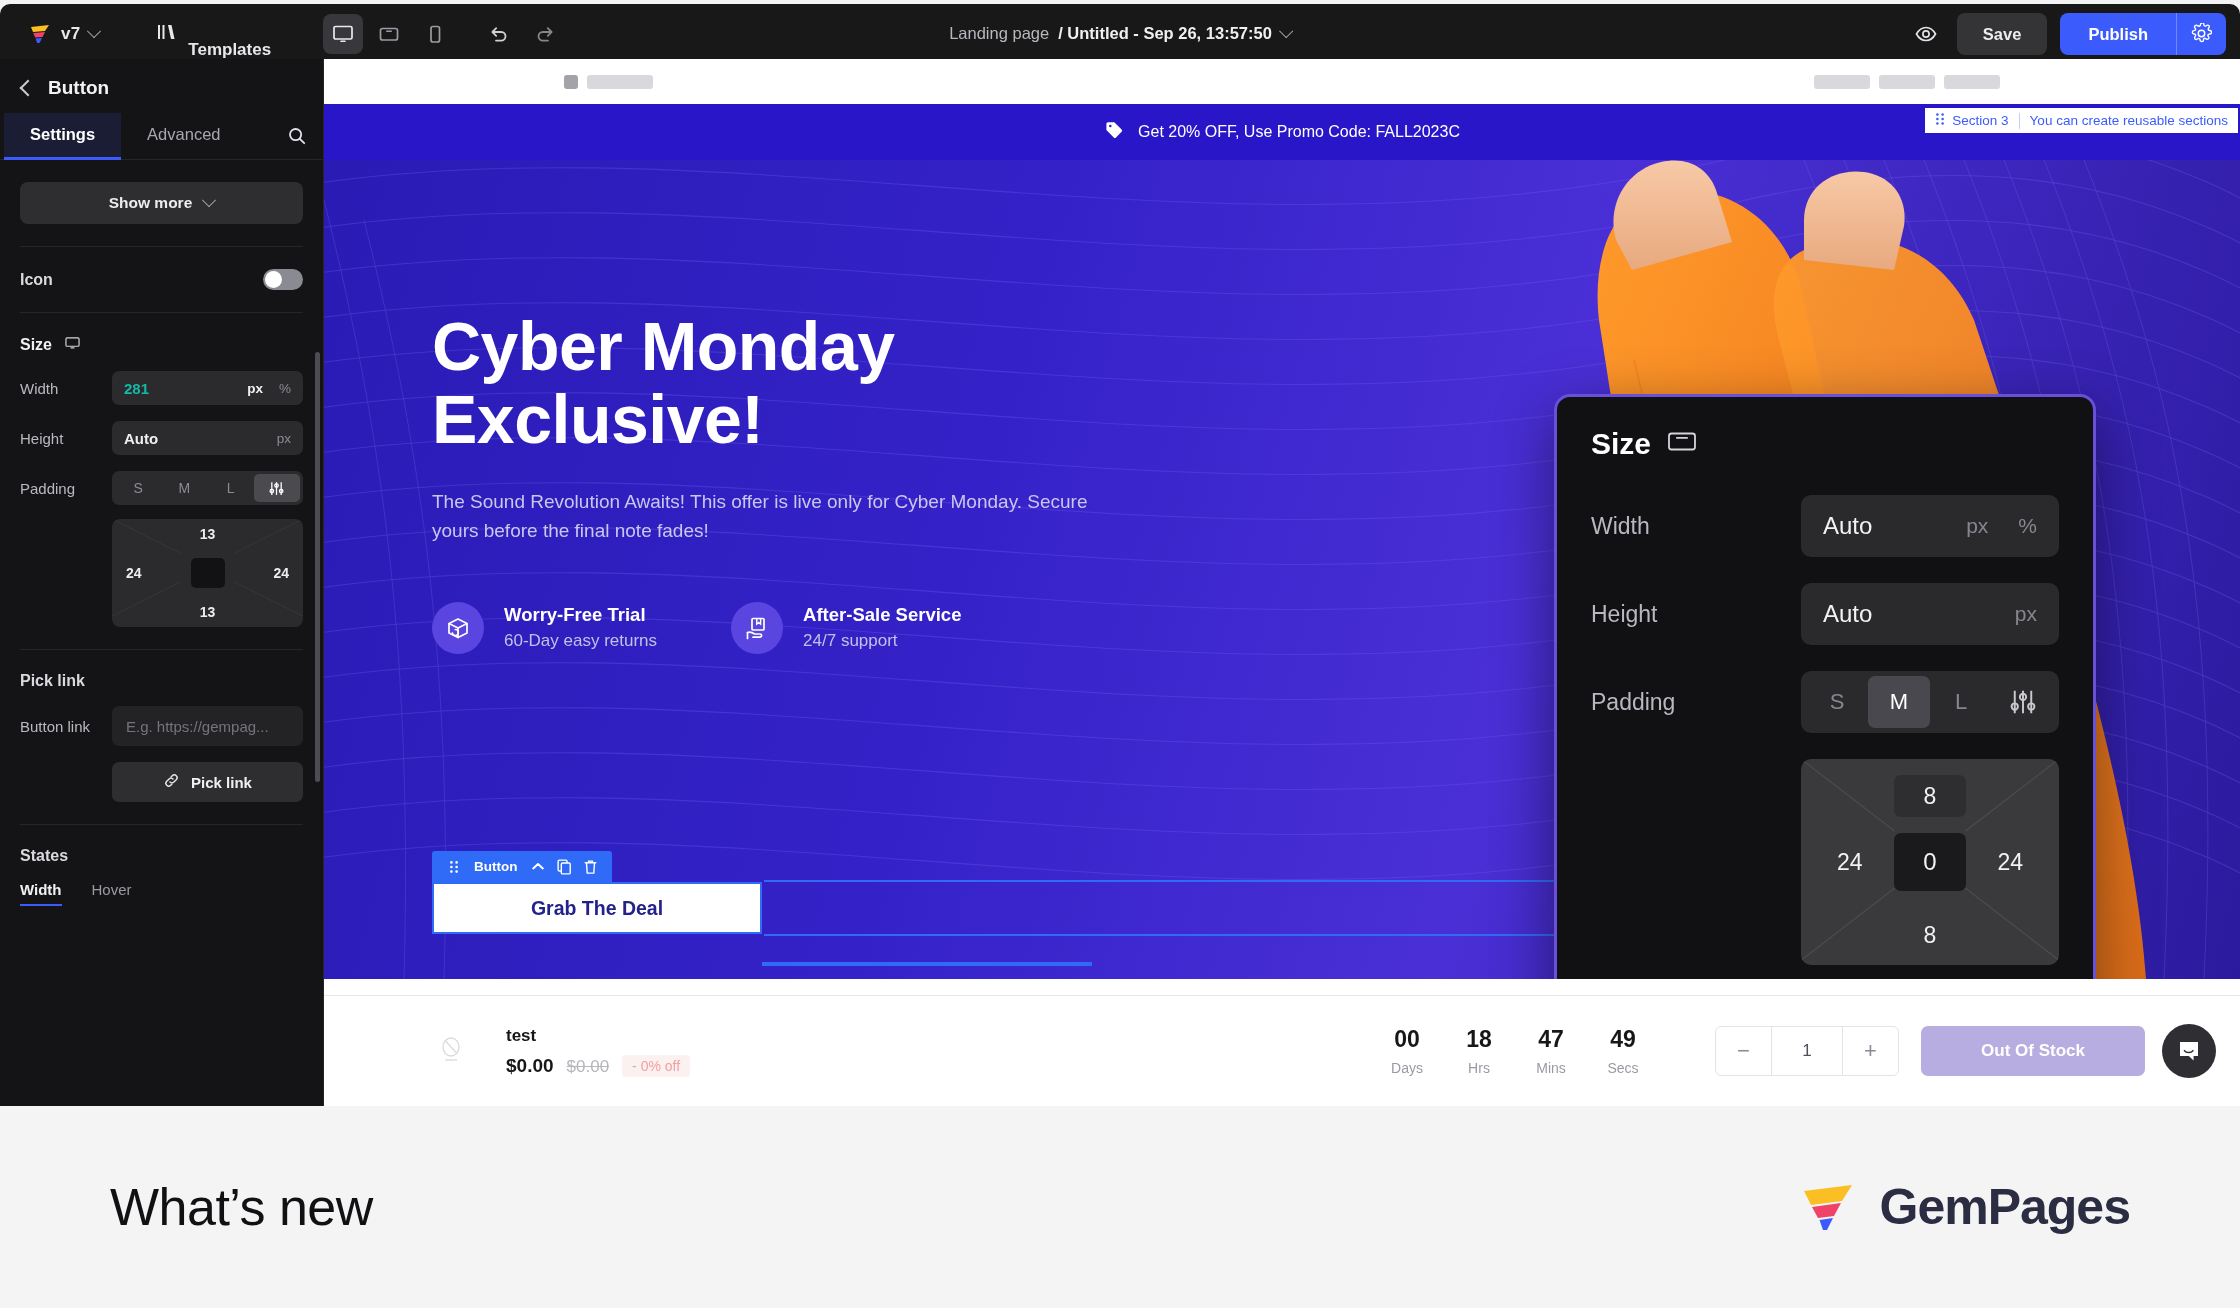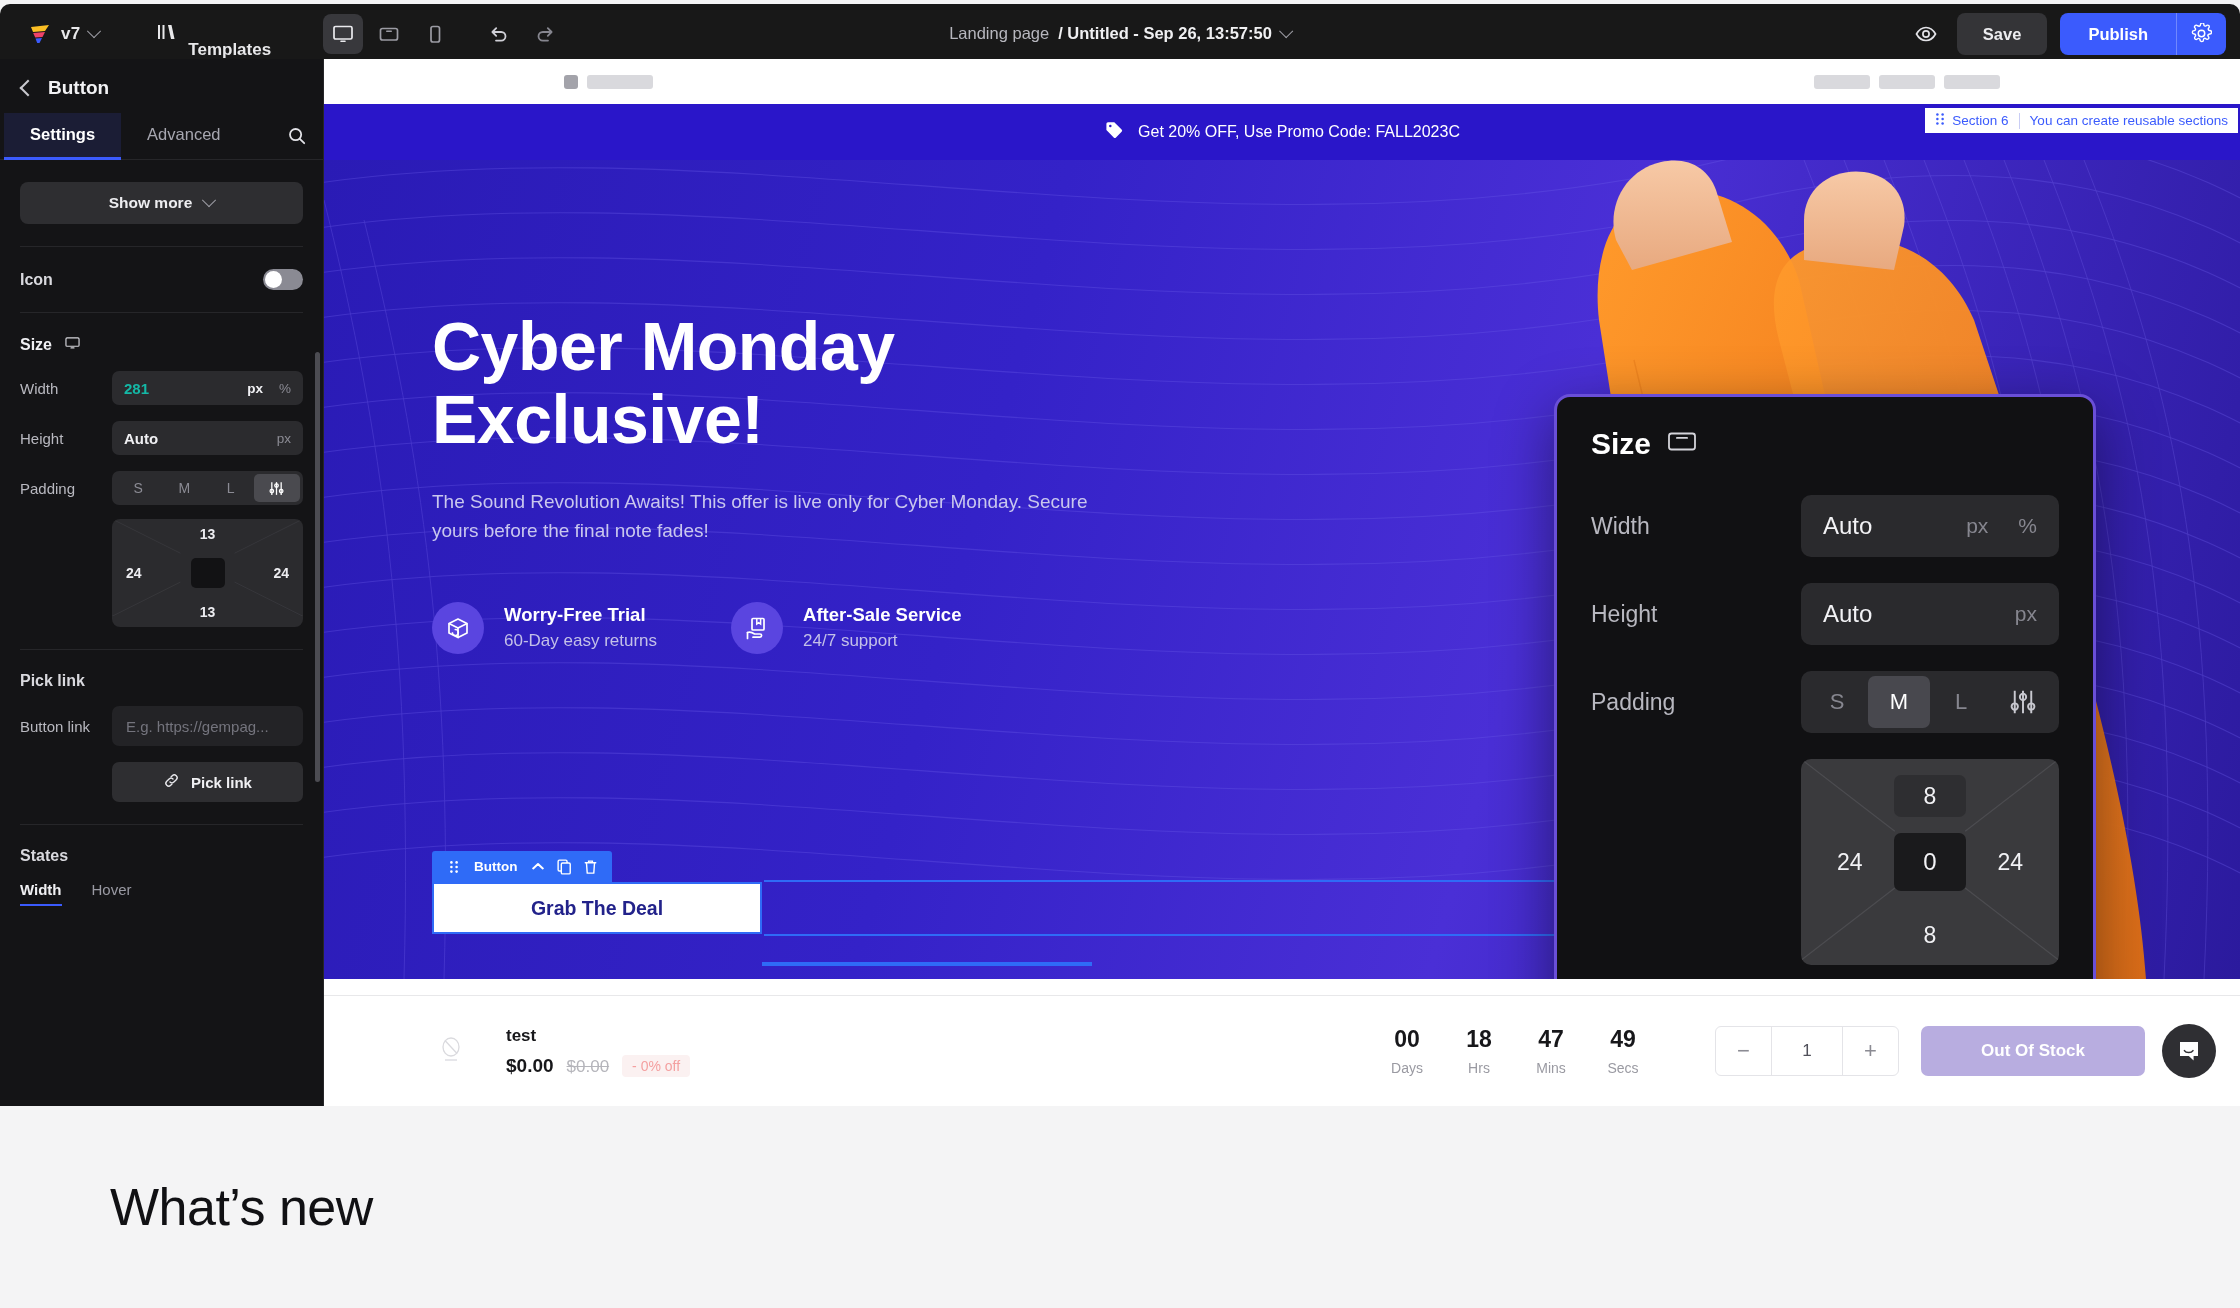--- a/index.html
+++ b/index.html
@@ -457,21 +457,21 @@
     <span>
       <svg width="10" height="14" viewBox="0 0 10 14">
           <circle cx="2.4" cy="2.4" r="1.25" fill="#3b5bfd"></circle>
           <circle cx="7.6" cy="2.4" r="1.25" fill="#3b5bfd"></circle>
           <circle cx="2.4" cy="7" r="1.25" fill="#3b5bfd"></circle>
           <circle cx="7.6" cy="7" r="1.25" fill="#3b5bfd"></circle>
           <circle cx="2.4" cy="11.6" r="1.25" fill="#3b5bfd"></circle>
           <circle cx="7.6" cy="11.6" r="1.25" fill="#3b5bfd"></circle>
         </svg>
     </span>
-    <span style="margin-left:7px">Section 6</span>
+    <span style="margin-left:7px">Section 3</span>
     <span class="divider"></span>
     <span>You can create reusable sections</span>
   </div>
 
   <div class="hero">
     <svg class="hero-waves" viewBox="0 0 1916 819" preserveAspectRatio="none">
       <g fill="none" stroke="#6b5ce8" stroke-width="1.1">
         <path d="M-50 120 C 400 40, 900 210, 1400 90 S 2000 260 2100 180"></path>
         <path d="M-50 165 C 400 85, 900 255, 1400 135 S 2000 305 2100 225"></path>
         <path d="M-50 210 C 400 130, 900 300, 1400 180 S 2000 350 2100 270"></path>
@@ -713,13 +713,23 @@
   <div class="chatbub">
     <svg width="28" height="28" viewBox="0 0 28 28">
         <path d="M5 5 h18 v14 h-4.4 l0 4.6 -4.8 -4.6 H5 Z" fill="#fff"></path>
         <path d="M9.4 13.6 C 11 16.2, 16.4 16.2, 18 13.6" fill="none" stroke="#2f2f33" stroke-width="1.5" stroke-linecap="round"></path>
       </svg>
   </div>
 </div>
 
 <div class="footer">
   <div class="whatsnew">What’s new</div>
+  <div class="gplogo">
+    <span>
+      <svg width="62" height="62" viewBox="0 0 62 62">
+        <path d="M6 17 L54 11 L44 27 L13 31 Z" fill="#fbbf24"></path>
+        <path d="M14 33 L43 29 L36 42 L20 44 Z" fill="#ef4368"></path>
+        <path d="M21.5 46 L35 44 L29 56 L25 56 Z" fill="#3b5bfd"></path>
+      </svg>
+    </span>
+    <span class="gptext">GemPages</span>
+  </div>
 </div>
 
 </body></html>

